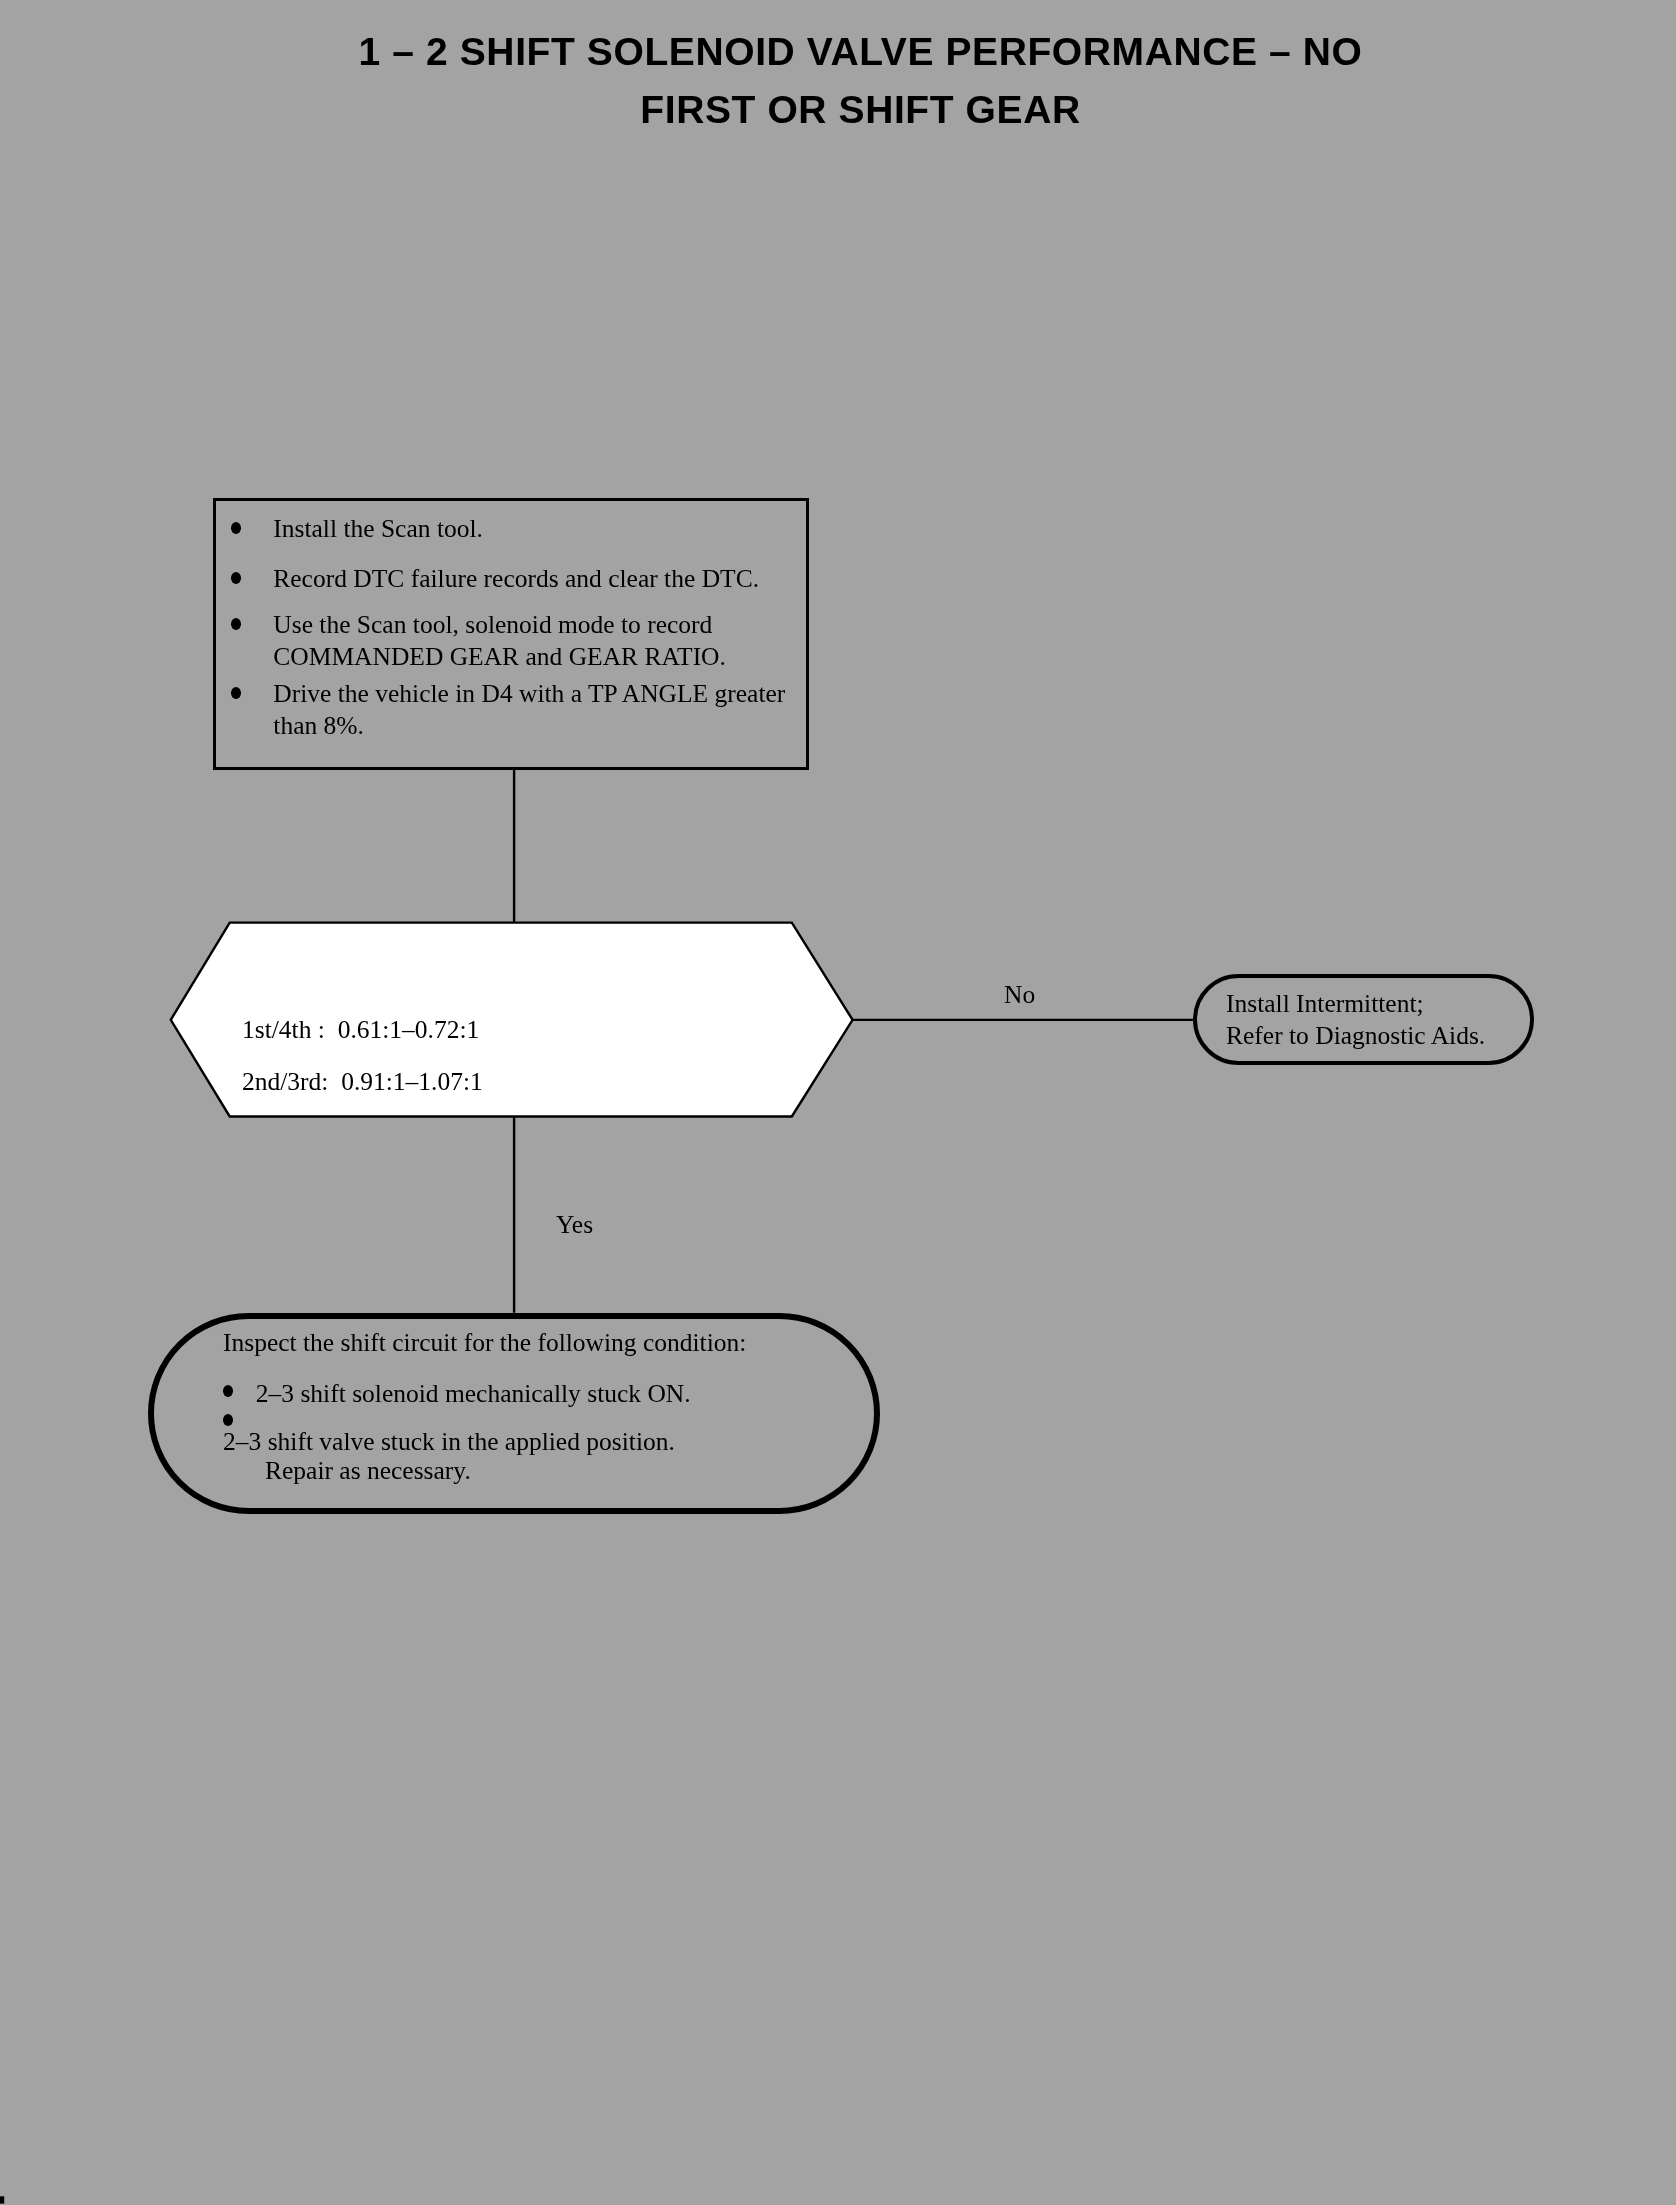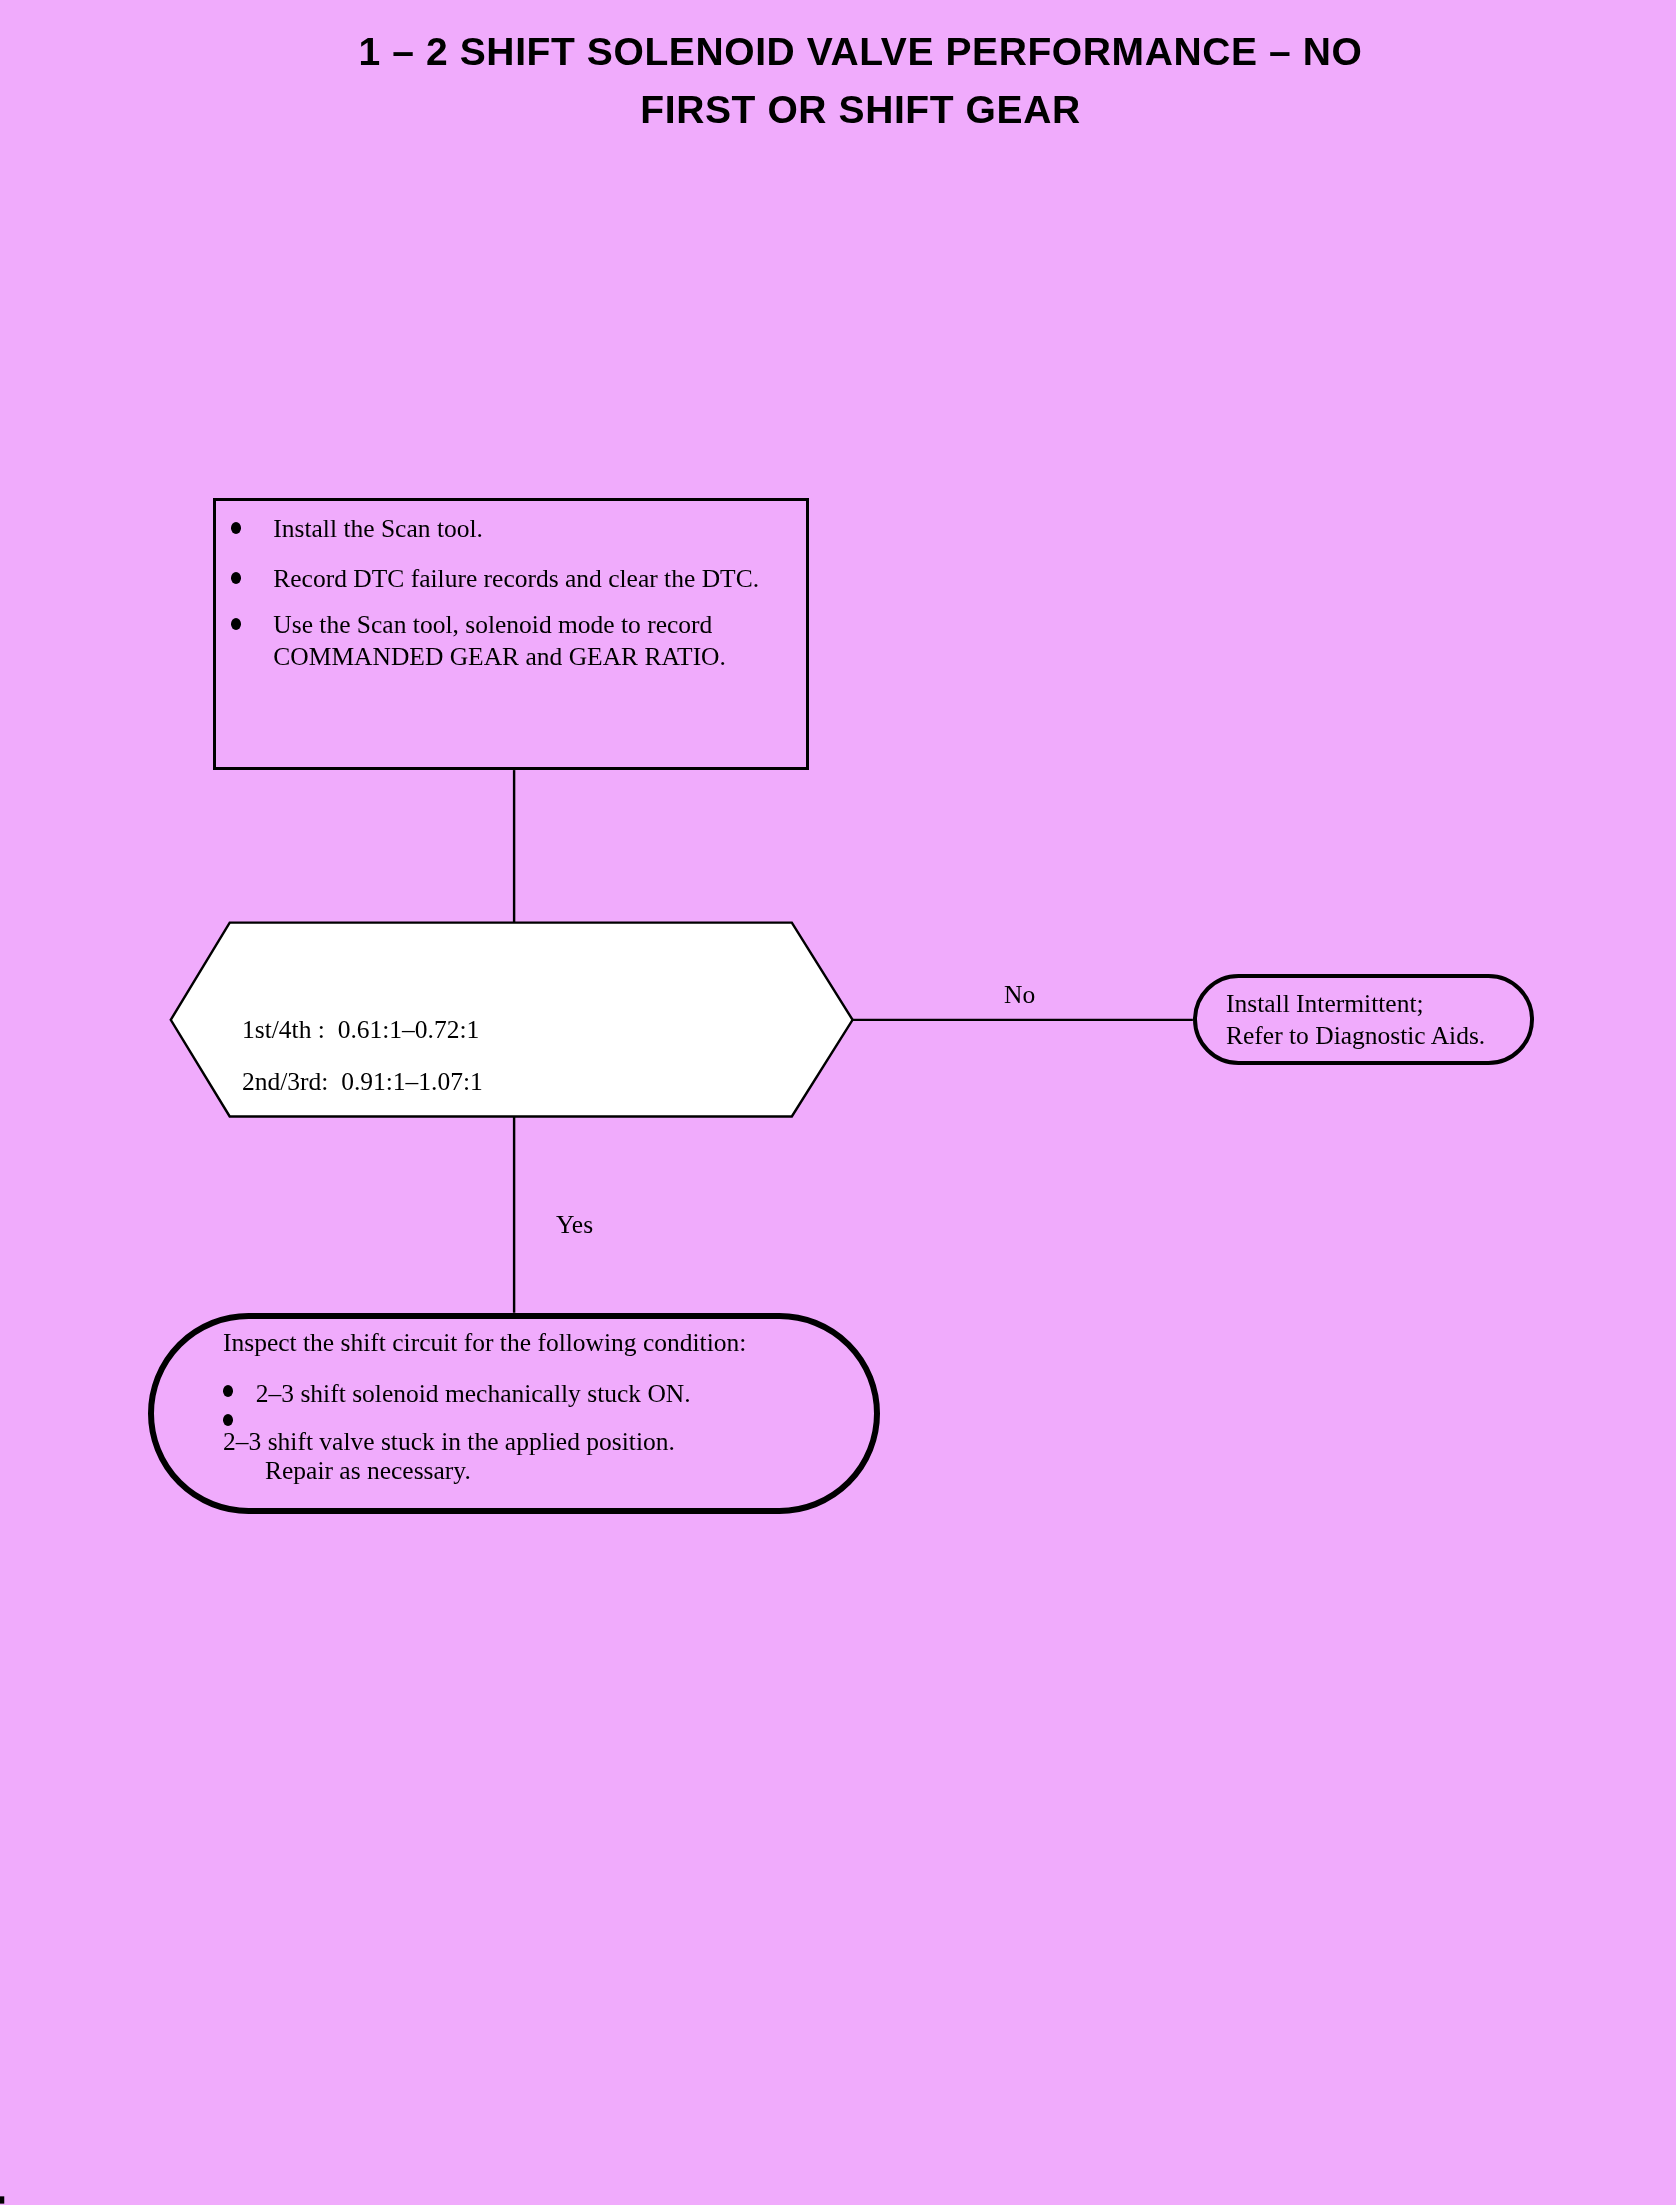--- a/index.html
+++ b/index.html
@@ -1,19 +1,19 @@
 <!DOCTYPE html>
 <html style="font-size:9.7px"><head>
 <meta charset="utf-8">
 <style>
   html,body{margin:0;padding:0;background:#888;}
   .page{
     position:relative;
     width:1676px;height:2205px;
-    background:#f0abfc;
+    background:#a3a3a3;
     color:#000;
     font-family:"Liberation Serif", serif;
     overflow:hidden;
   }
   .overlay{position:absolute;left:0;top:0;width:1676px;height:2205px;}
   .title{
     position:absolute;left:44px;top:22.5px;width:1633px;
     text-align:center;
     font-family:"Liberation Sans", sans-serif;
     font-weight:bold;
@@ -81,20 +81,27 @@
         <div>Record DTC failure records and clear the DTC.</div>
       </div>
     </div>
     <div class="li-row" style="left:15px;top:108px;">
       <span class="dot"></span>
       <div class="pb-text">
         <div>Use the Scan tool, solenoid mode to record</div>
         <div>COMMANDED GEAR and GEAR RATIO.</div>
       </div>
     </div>
+    <div class="li-row" style="left:15px;top:177px;">
+      <span class="dot"></span>
+      <div class="pb-text">
+        <div>Drive the vehicle in D4 with a TP ANGLE greater</div>
+        <div>than 8%.</div>
+      </div>
+    </div>
   </div>
 
   <div class="hex-text body-text" style="left:242px;top:1014px;">1st/4th :  0.61:1–0.72:1</div>
   <div class="hex-text body-text" style="left:242px;top:1066px;">2nd/3rd:  0.91:1–1.07:1</div>
 
   <div class="edge-label" style="left:1004px;top:980px;">No</div>
   <div class="edge-label" style="left:556px;top:1210px;">Yes</div>
 
   <div class="terminal-no body-text">
     <div>Install Intermittent;</div>

